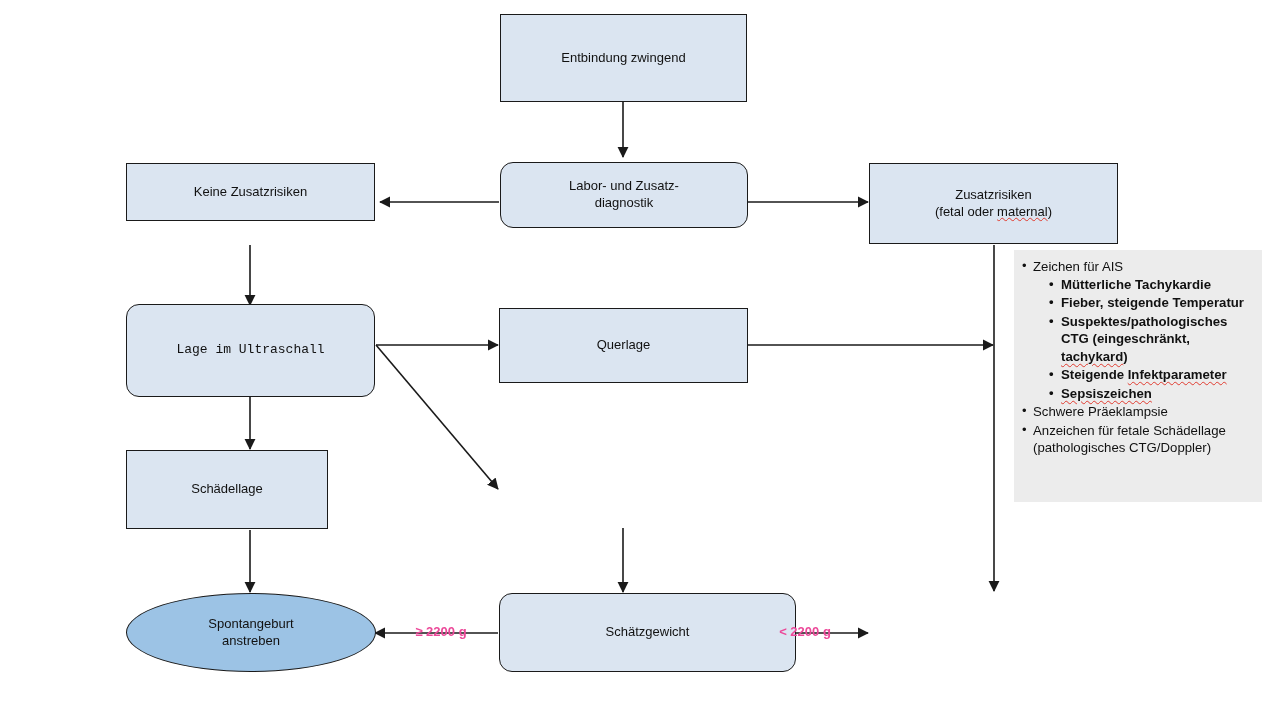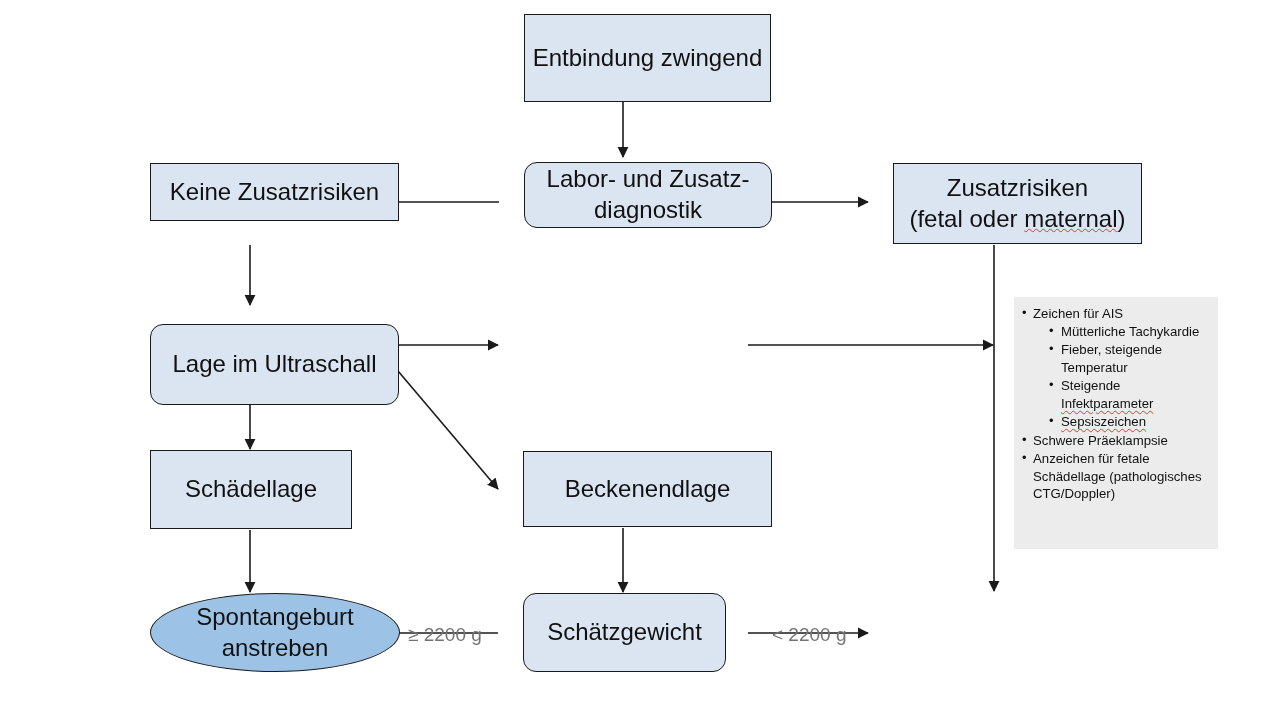--- a/index.html
+++ b/index.html
@@ -30,38 +30,38 @@
   }
   .node {
     position: absolute;
     box-sizing: border-box;
     display: flex;
     align-items: center;
     justify-content: center;
     text-align: center;
     background: #dbe5f1;
     border: 1.4px solid #1a1a1a;
-    font-size: 24px;
+    font-size: 13px;
     line-height: 1.28;
     color: #111111;
     padding: 2px 6px;
-    margin-left: 24px;
   }
   .node.rounded { border-radius: 13px; }
   .node.ellipse {
     background: #9cc3e5;
     border-radius: 50%;
     border: 1.6px solid #1a1a1a;
   }
   .edge-label {
     position: absolute;
-    font-size: 19px;
-    color: #737373;
+    font-size: 13px;
+    color: #ec4899;
     white-space: nowrap;
     text-align: center;
+    font-weight: bold;
   }
   .notes-panel {
     position: absolute;
     background: #ececec;
     box-sizing: border-box;
     padding: 8px 10px 10px 8px;
     font-size: 13.2px;
     line-height: 1.33;
     color: #111;
   }
@@ -80,20 +80,21 @@
     position: absolute;
     left: 0;
     top: -1px;
     font-size: 13px;
   }
   .notes-panel ul.sub {
     margin: 0 0 0 16px;
   }
   .notes-panel ul.sub > li {
     padding-left: 12px;
+    font-weight: bold;
   }
   .sq {
     text-decoration: underline;
     text-decoration-style: wavy;
     text-decoration-color: #e03b2f;
     text-decoration-thickness: 1px;
     text-underline-offset: 2px;
   }
   .node .sq { text-underline-offset: 1px; }
 </style>
@@ -153,63 +154,66 @@
     </span>
   </div>
 
   <div class="node" style="left:869px; top:163px; width:249px; height:81px;">
     <span>
       <span>Zusatzrisiken</span><br>
       <span>(fetal oder </span><span class="sq">maternal</span><span>)</span>
     </span>
   </div>
 
-  <div class="node rounded" style="left:126px; top:324px; width:249px; height:81px;">
+  <div class="node rounded" style="left:126px; top:304px; width:249px; height:93px;font-family:Liberation Mono, monospace;">
     <span>Lage im Ultraschall</span>
   </div>
 
+  <div class="node" style="left:499px; top:308px; width:249px; height:75px;">
+    <span>Querlage</span>
+  </div>
 
   <div class="node" style="left:126px; top:450px; width:202px; height:79px;">
     <span>Schädellage</span>
   </div>
 
-  <div class="node" style="left:499px; top:451px; width:249px; height:76px;">
-    <span>Beckenendlage</span>
-  </div>
 
   <div class="node ellipse" style="left:126px; top:593px; width:250px; height:79px;">
     <span>
       <span>Spontangeburt</span><br>
       <span>anstreben</span>
     </span>
   </div>
 
-  <div class="node rounded" style="left:499px; top:593px; width:203px; height:79px;">
+  <div class="node rounded" style="left:499px; top:593px; width:297px; height:79px;">
     <span>Schätzgewicht</span>
   </div>
 
 
   <div class="edge-label" style="left:408px; top:624px; width:66px;">
     <span>≥ 2200 g</span>
   </div>
 
   <div class="edge-label" style="left:772px; top:624px; width:66px;">
     <span>&lt; 2200 g</span>
   </div>
 
-  <div class="notes-panel" style="left:1014px; top:250px; width:204px; height:252px;margin-top:47px;">
+  <div class="notes-panel" style="left:1014px; top:250px; width:248px; height:252px;">
     <ul>
       <li>
         <span>Zeichen für AIS</span>
         <ul class="sub">
           <li>
             <span>Mütterliche Tachykardie</span>
           </li>
           <li>
             <span>Fieber, steigende Temperatur</span>
+          </li>
+          <li>
+            <span>Suspektes/pathologisches CTG (eingeschränkt, </span><span class="sq">tachykard</span><span>)</span>
           </li>
           <li>
             <span>Steigende </span><span class="sq">Infektparameter</span>
           </li>
           <li>
             <span class="sq">Sepsiszeichen</span>
           </li>
         </ul>
       </li>
       <li>

